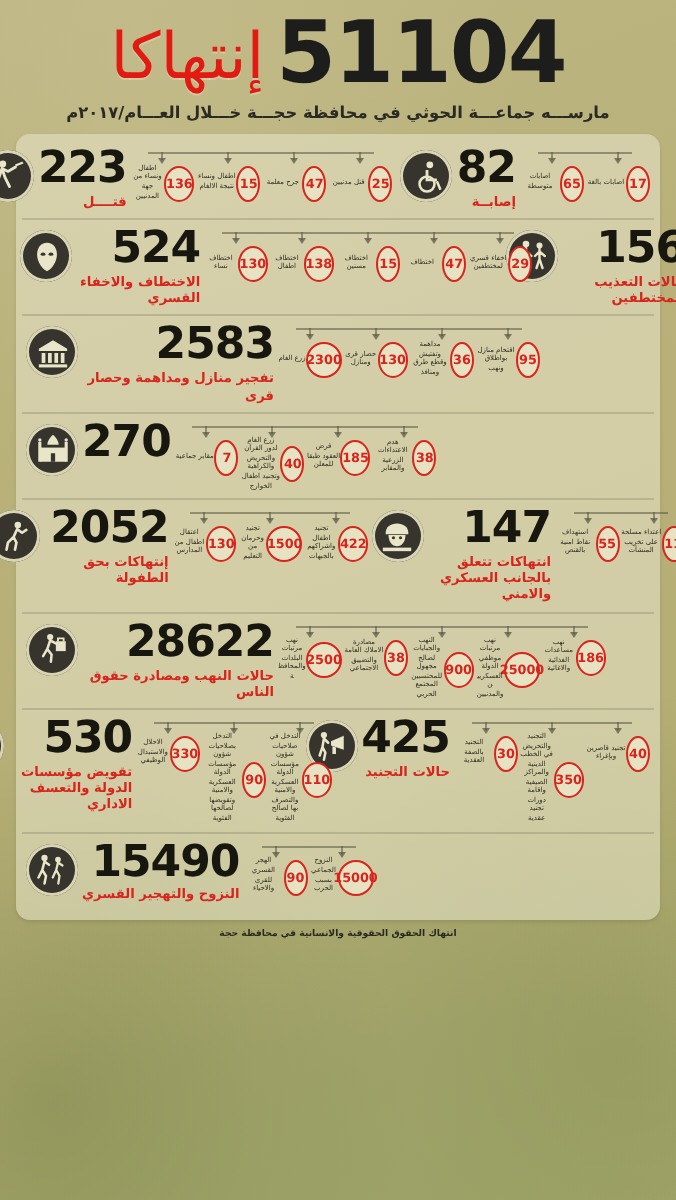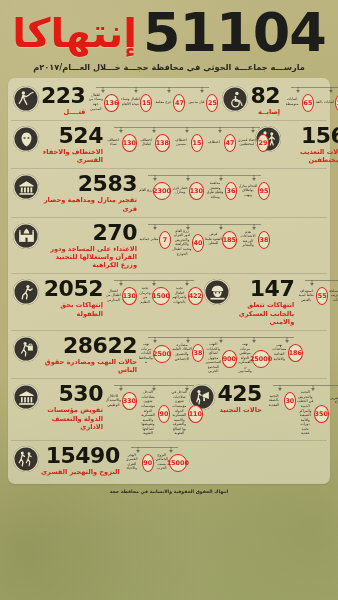--- a/index.html
+++ b/index.html
@@ -47,28 +47,28 @@
   .headline {
     display: flex;
     align-items: center;
     justify-content: center;
     direction: rtl;
     gap: 6px;
     line-height: 1;
   }
   .headline .word {
     color: #e21b12;
-    font-size: 40px;
-    font-weight: bold;
+    font-size: 32px;
+    font-weight: normal;
     letter-spacing: -1px;
     text-shadow: 0 1px 0 rgba(255,255,255,0.25);
   }
   .headline .num {
     color: #1d1d1b;
-    font-size: 54px;
+    font-size: 43px;
     font-weight: bold;
     letter-spacing: -1px;
   }
   .subhead {
     margin-top: 2px;
     color: #2a2a22;
     font-size: 8.2px;
     font-weight: bold;
     letter-spacing: 0.2px;
   }
@@ -80,21 +80,21 @@
     margin: 4px 8px 0 8px;
     background: rgba(228,224,196,0.62);
     border-radius: 7px;
     padding: 3px 3px 4px 3px;
     box-shadow: 0 1px 2px rgba(0,0,0,0.10);
   }
   .rowband {
     display: flex;
     flex-direction: row-reverse;
     align-items: flex-start;
-    justify-content: flex-start;
+    justify-content: flex-end;
     border-bottom: 1px solid rgba(120,118,95,0.30);
     padding: 3px 1px 4px 1px;
     gap: 2px;
   }
   .rowband:last-child { border-bottom: none; }
 
   .block {
     display: flex;
     flex-direction: row-reverse;
     align-items: flex-start;
@@ -391,21 +391,20 @@
                 <rect x="3" y="11" width="18" height="10" fill="#e9e5c8"></rect>
                 <rect x="1.6" y="7" width="2.2" height="14" fill="#e9e5c8"></rect>
                 <rect x="20.2" y="7" width="2.2" height="14" fill="#e9e5c8"></rect>
                 <rect x="10.5" y="15" width="3" height="6" fill="#36342c"></rect>
                 <circle cx="2.7" cy="5.6" r="1.2" fill="#e9e5c8"></circle>
                 <circle cx="21.3" cy="5.6" r="1.2" fill="#e9e5c8"></circle>
               </svg>
             </div>
             <div class="numwrap">
               <div class="bignum">270</div>
-              <div class="redcap wide">الاعتداء على المساجد ودور القرآن واستغلالها للتجنيد وزرع الكراهية</div>
             </div>
           </div>
           <div class="subs">
             <div class="sub">
               <div class="chip">7</div>
               <div class="sublabel">مقابر جماعية</div>
             </div>
             <div class="sub">
               <div class="chip">40</div>
               <div class="sublabel">زرع الغام لدور القرآن والتحريض والكراهية وتجنيد اطفال الخوارج</div>

